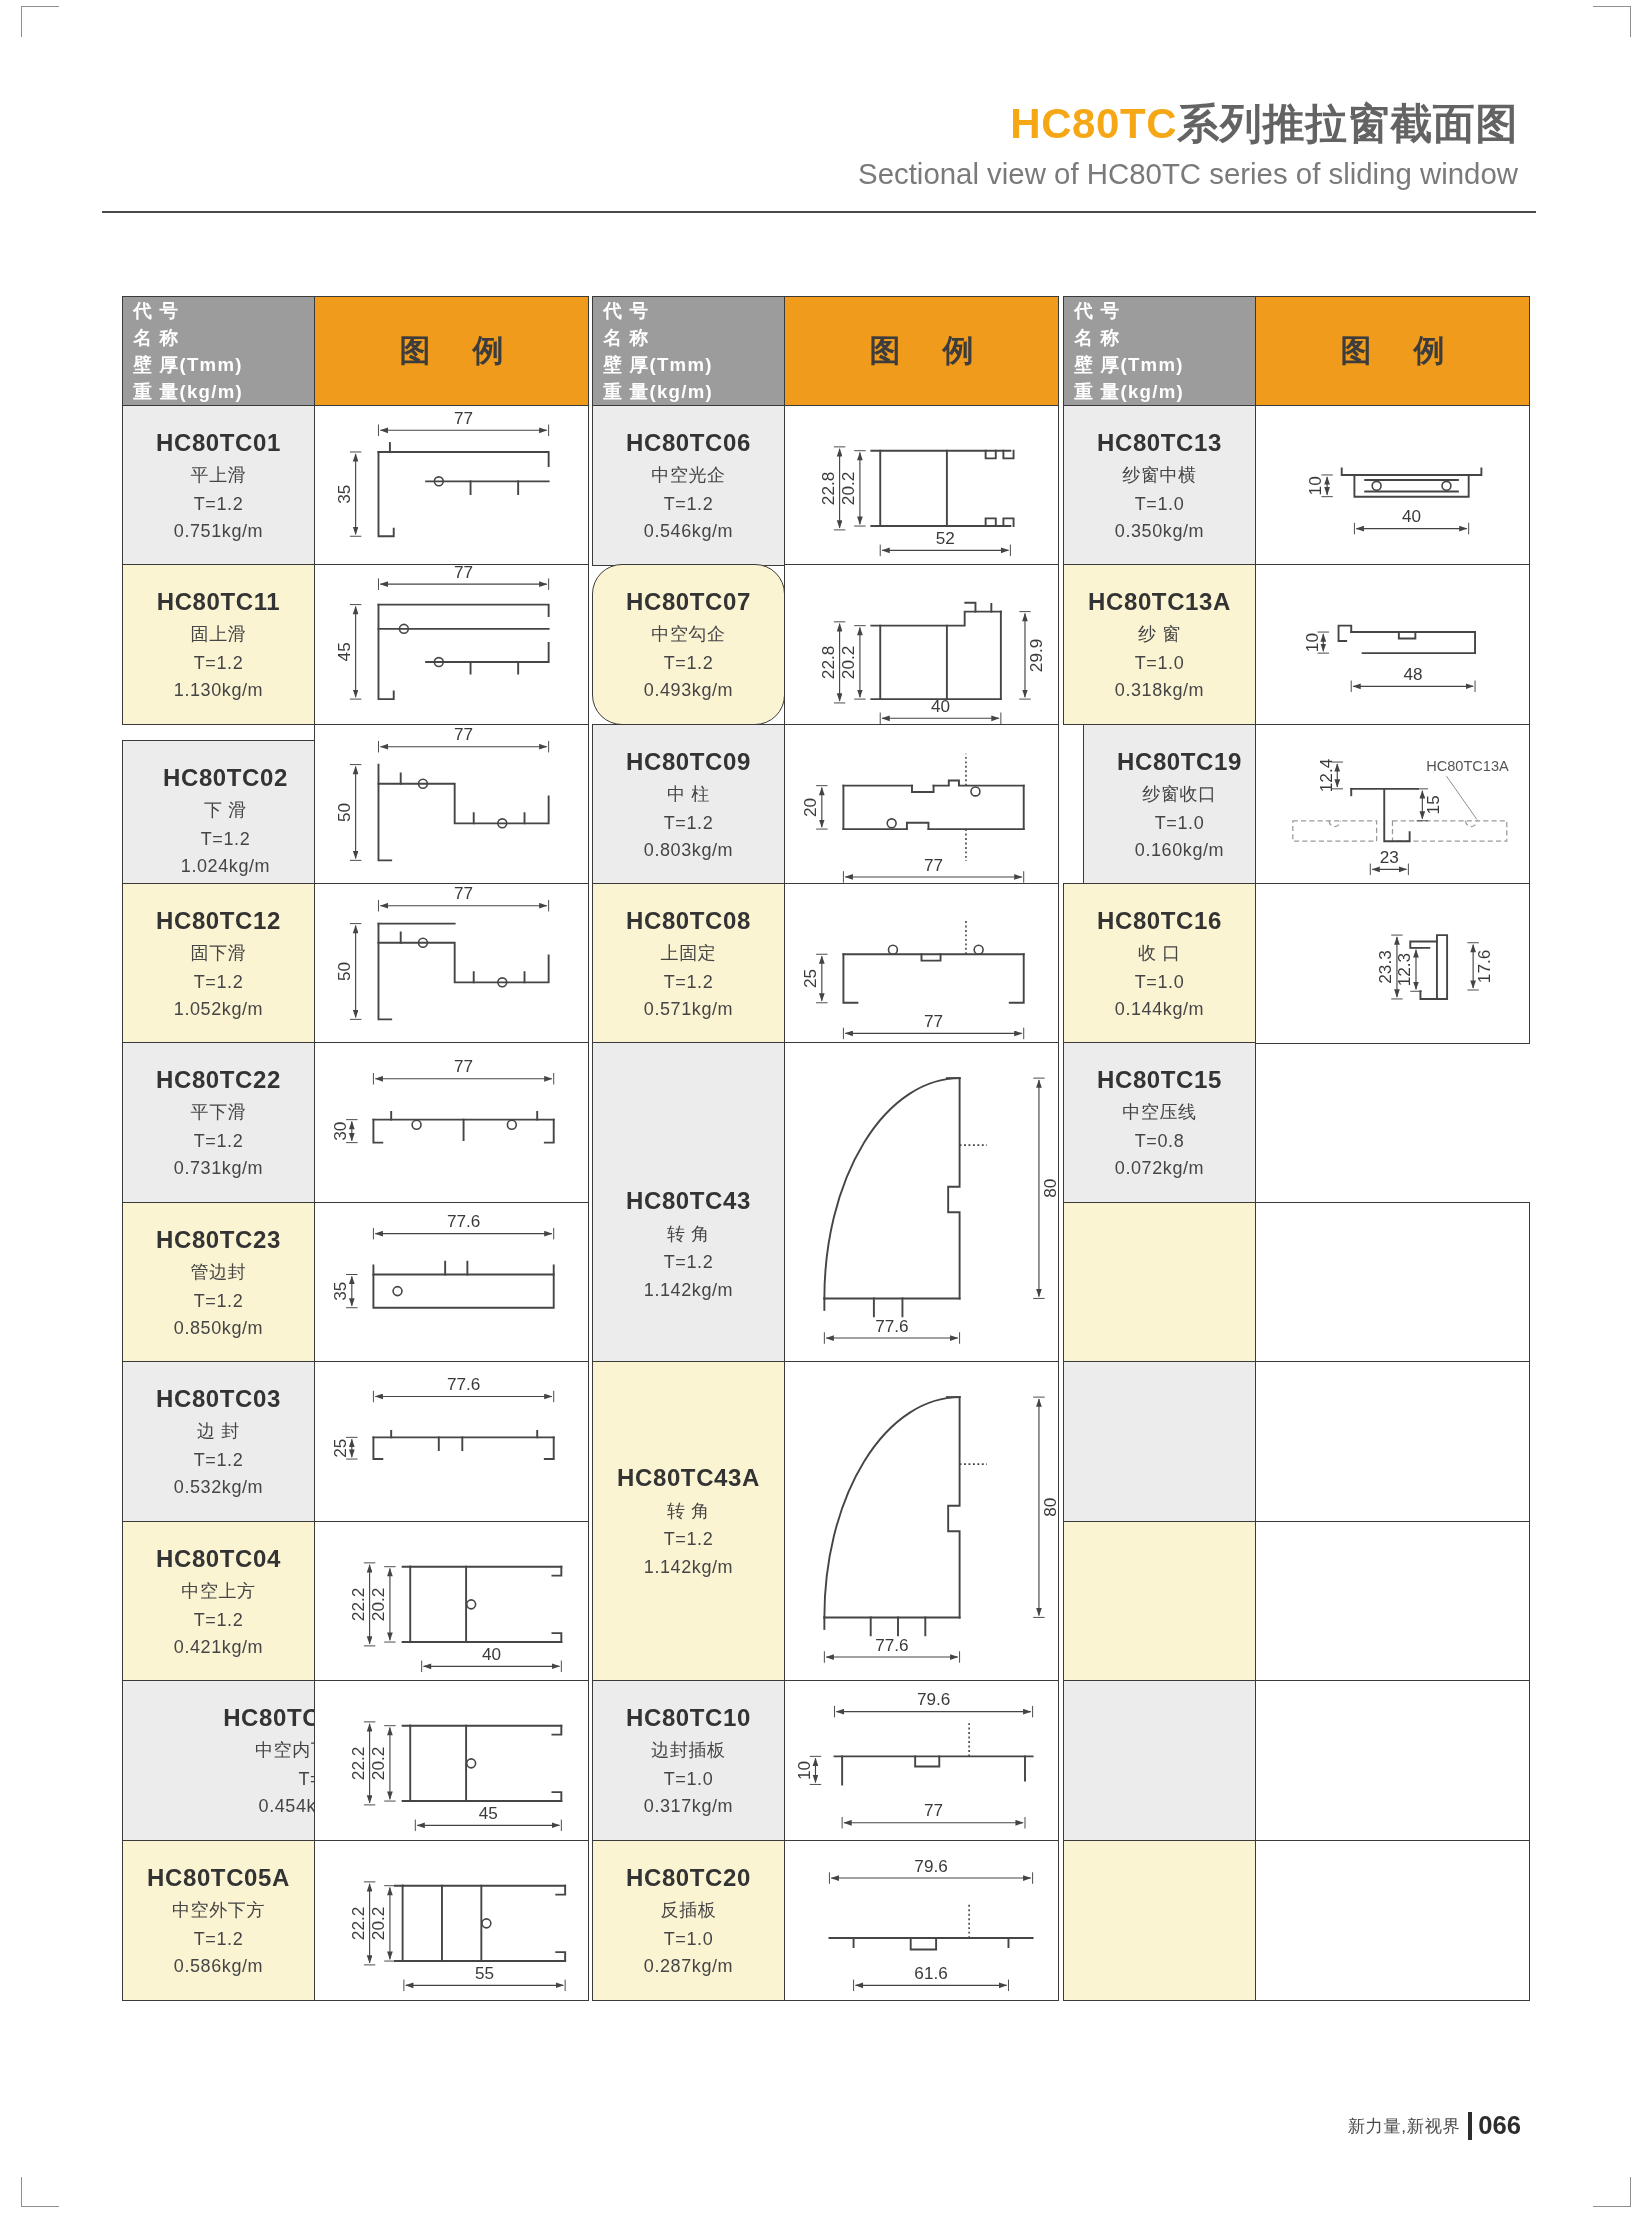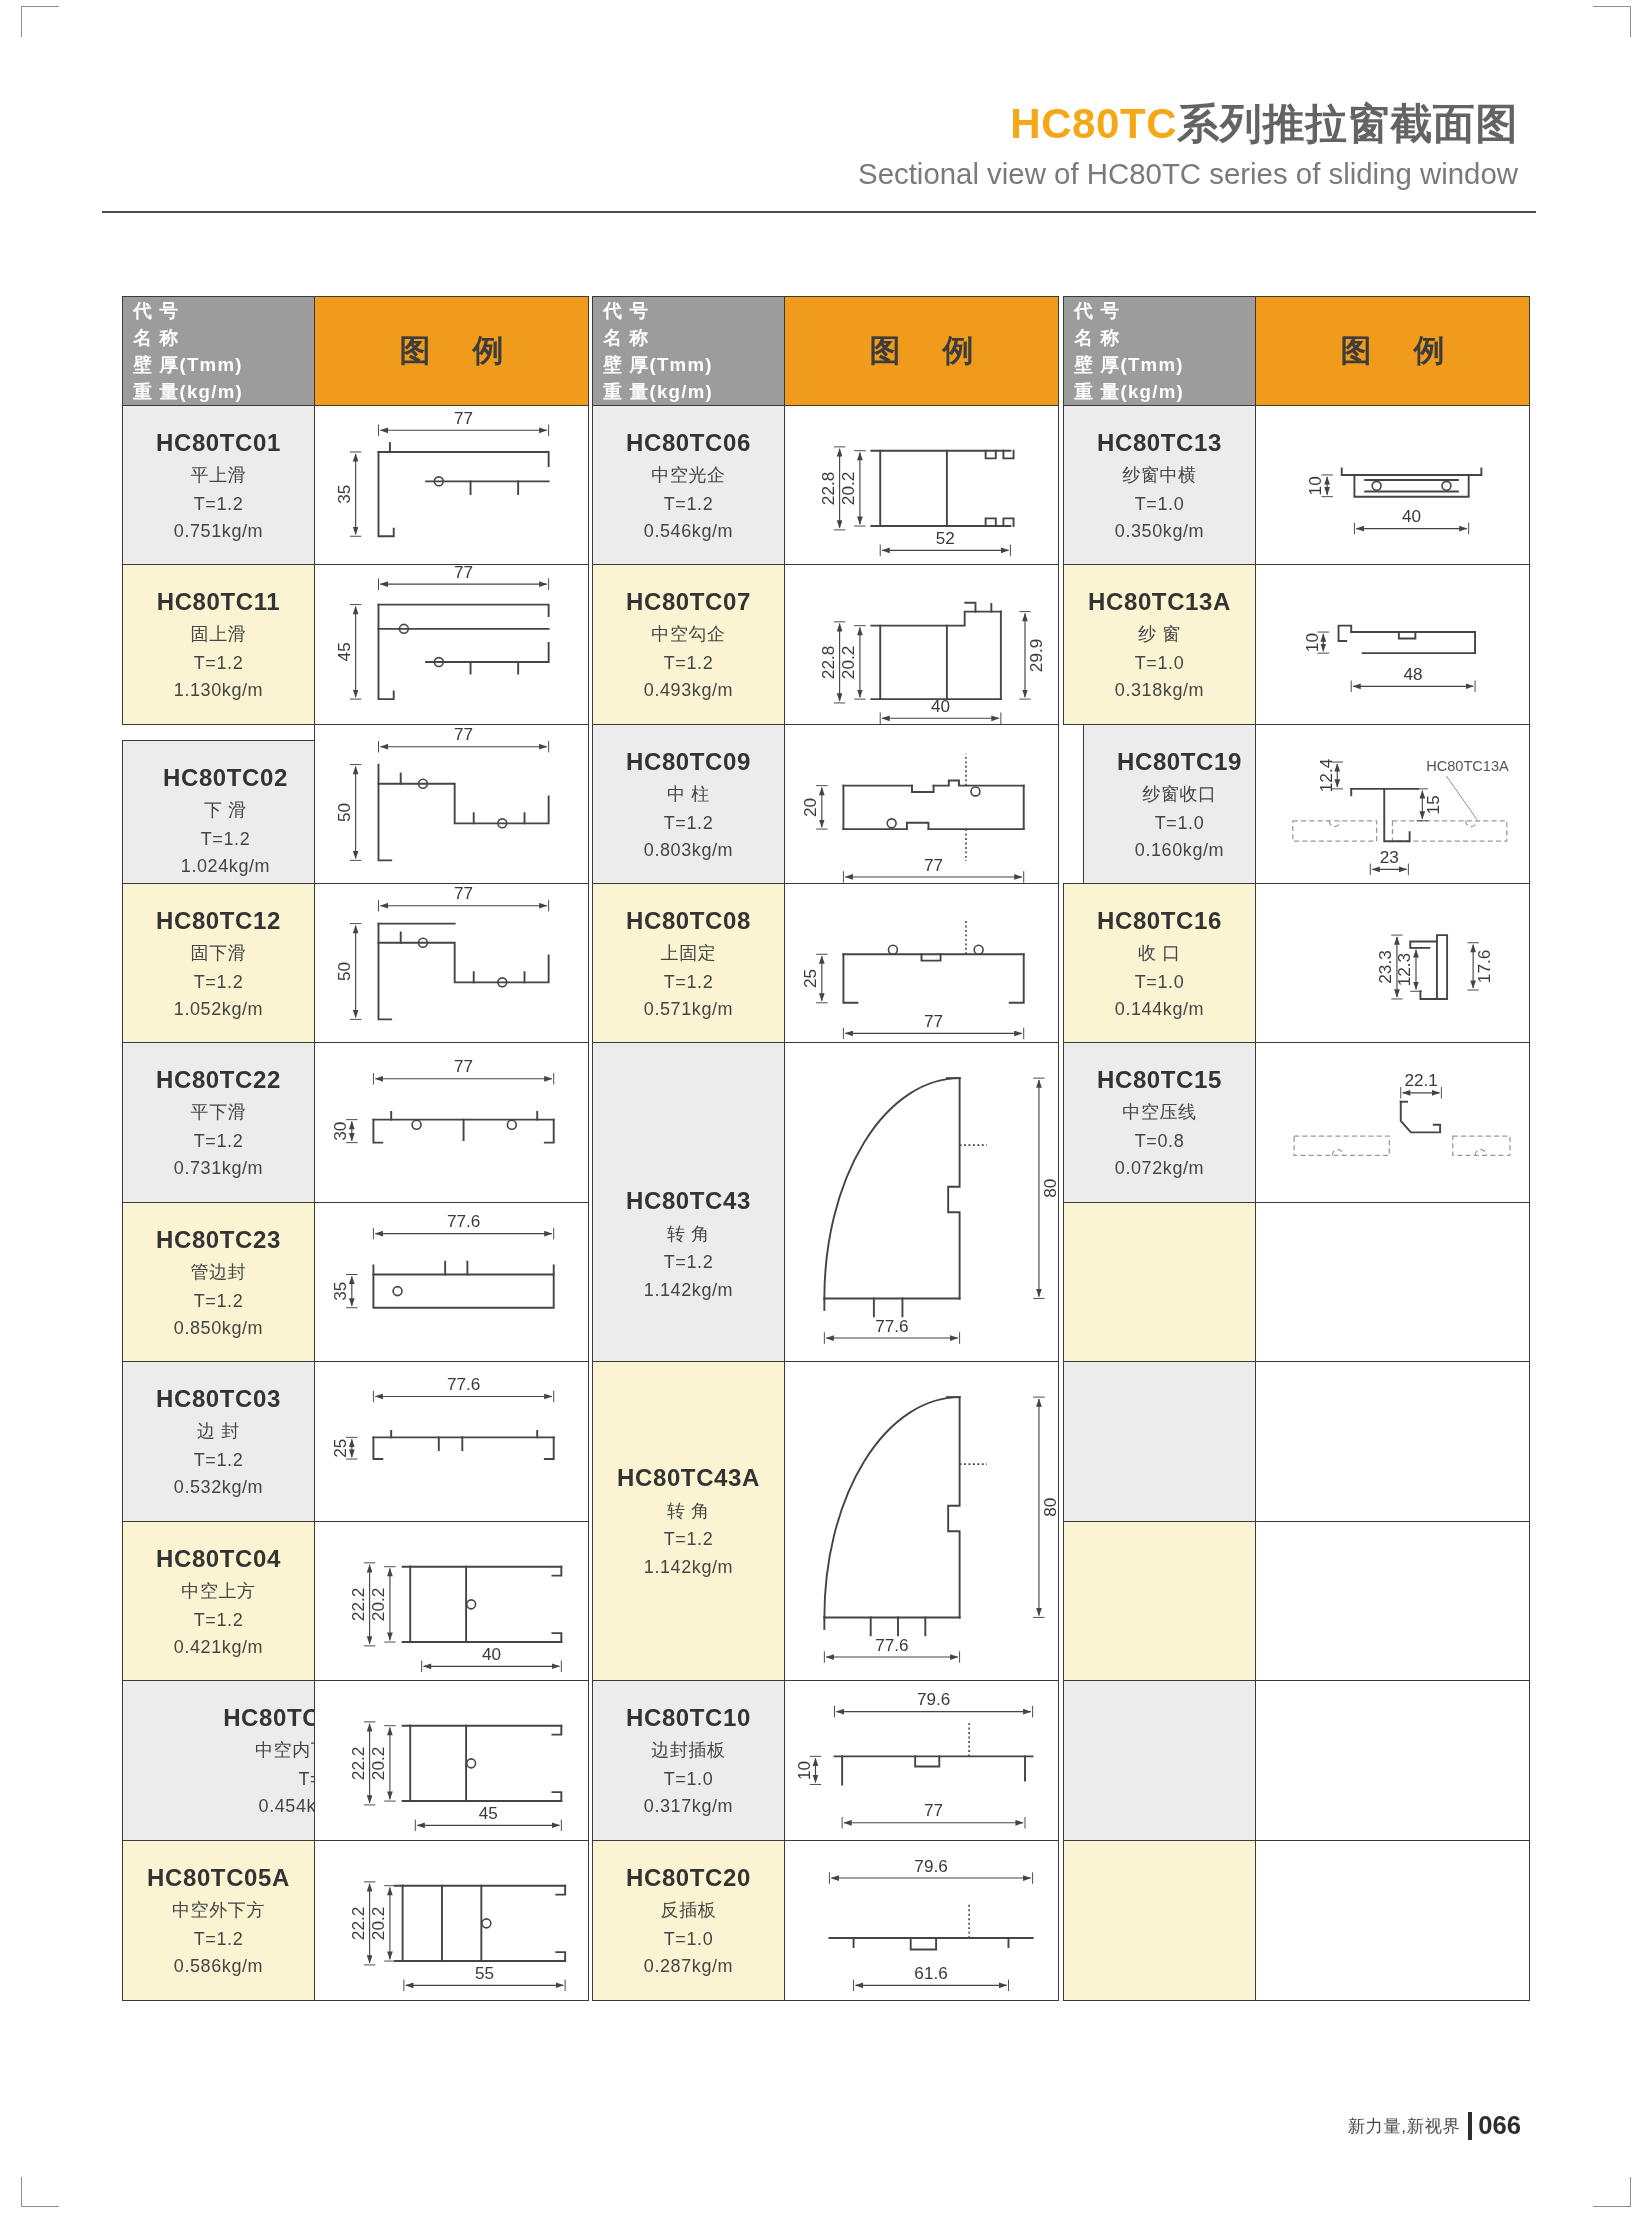--- a/index.html
+++ b/index.html
@@ -385,21 +385,21 @@
             <line class="ext" x1="109" y1="70" x2="127" y2="70"></line>
             <line class="ext" x1="109" y1="188" x2="127" y2="188"></line>
             <line class="dim" x1="118" y1="73" x2="118" y2="185" marker-start="url(#as)" marker-end="url(#ae)"></line>
             <text class="dt" x="109" y="129" text-anchor="middle" transform="rotate(-90 109 129)">20.2</text>
             <line class="ext" x1="150" y1="217" x2="150" y2="235"></line>
             <line class="ext" x1="355" y1="217" x2="355" y2="235"></line>
             <line class="dim" x1="153" y1="226" x2="352" y2="226" marker-start="url(#as)" marker-end="url(#ae)"></line>
             <text class="dt" x="252.5" y="216" text-anchor="middle">52</text>
           </svg>
         </div>
-        <div class="cell info row-cream" style="left: 0px; top: 268px; width: 193px; height: 161px;">
+        <div class="cell info row-cream" style="left: 0px; top: 268px; width: 193px; height: 161px; border-radius: 30px;">
           <div class="code">HC80TC07</div>
           <div class="pname">中空勾企</div>
           <div class="pthick">T=1.2</div>
           <div class="pweight">0.493kg/m</div>
         </div>
         <div class="cell diag" style="left: 192px; top: 268px; width: 275px; height: 161px;">
           <svg viewBox="0 0 430 249" preserveAspectRatio="none">
             <path class="pf" d="M150 95 h105 M150 210 h105 M150 95 v115 M255 95 v115"></path>
             <path class="pf" d="M255 95 h28 v-22 h57"></path>
             <path class="pf" d="M300 73 v-14 h-16 M325 73 v-12"></path>
@@ -695,34 +695,20 @@
             <line class="dim" x1="342" y1="95" x2="342" y2="163" marker-start="url(#as)" marker-end="url(#ae)"></line>
             <text class="dt" x="369" y="129" text-anchor="middle" transform="rotate(-90 369 129)">17.6</text>
           </svg>
         </div>
         <div class="cell info row-gray" style="left: 0px; top: 746px; width: 193px; height: 161px;">
           <div class="code">HC80TC15</div>
           <div class="pname">中空压线</div>
           <div class="pthick">T=0.8</div>
           <div class="pweight">0.072kg/m</div>
         </div>
-        <div class="cell diag" style="left: 192px; top: 746px; width: 275px; height: 161px;">
-          <svg viewBox="0 0 430 249" preserveAspectRatio="none">
-            <line class="ext" x1="228" y1="69" x2="228" y2="87"></line>
-            <line class="ext" x1="292" y1="69" x2="292" y2="87"></line>
-            <line class="dim" x1="231" y1="78" x2="289" y2="78" marker-start="url(#as)" marker-end="url(#ae)"></line>
-            <text class="dt" x="260" y="68" text-anchor="middle">22.1</text>
-            <path class="pf" d="M228 92 v30 l16 18 h46 v-12 h-10"></path>
-            <path class="pf" d="M228 92 h10"></path>
-            <path class="dash" d="M60 146 h150 v30 h-150 z"></path>
-            <path class="dash" d="M310 146 h90 v30 h-90 z"></path>
-            <path class="dash" d="M120 176 a9 9 0 0 1 18 0"></path>
-            <path class="dash" d="M345 176 a9 9 0 0 1 18 0"></path>
-          </svg>
-        </div>
         <div class="cell info row-cream" style="left: 0px; top: 906px; width: 193px; height: 161px;"></div>
         <div class="cell diag" style="left: 192px; top: 906px; width: 275px; height: 161px;"></div>
         <div class="cell info row-gray" style="left: 0px; top: 1065px; width: 193px; height: 161px;"></div>
         <div class="cell diag" style="left: 192px; top: 1065px; width: 275px; height: 161px;"></div>
         <div class="cell info row-cream" style="left: 0px; top: 1225px; width: 193px; height: 161px;"></div>
         <div class="cell diag" style="left: 192px; top: 1225px; width: 275px; height: 161px;"></div>
         <div class="cell info row-gray" style="left: 0px; top: 1384px; width: 193px; height: 161px;"></div>
         <div class="cell diag" style="left: 192px; top: 1384px; width: 275px; height: 161px;"></div>
         <div class="cell info row-cream" style="left: 0px; top: 1544px; width: 193px; height: 161px;"></div>
         <div class="cell diag" style="left: 192px; top: 1544px; width: 275px; height: 161px;"></div>

